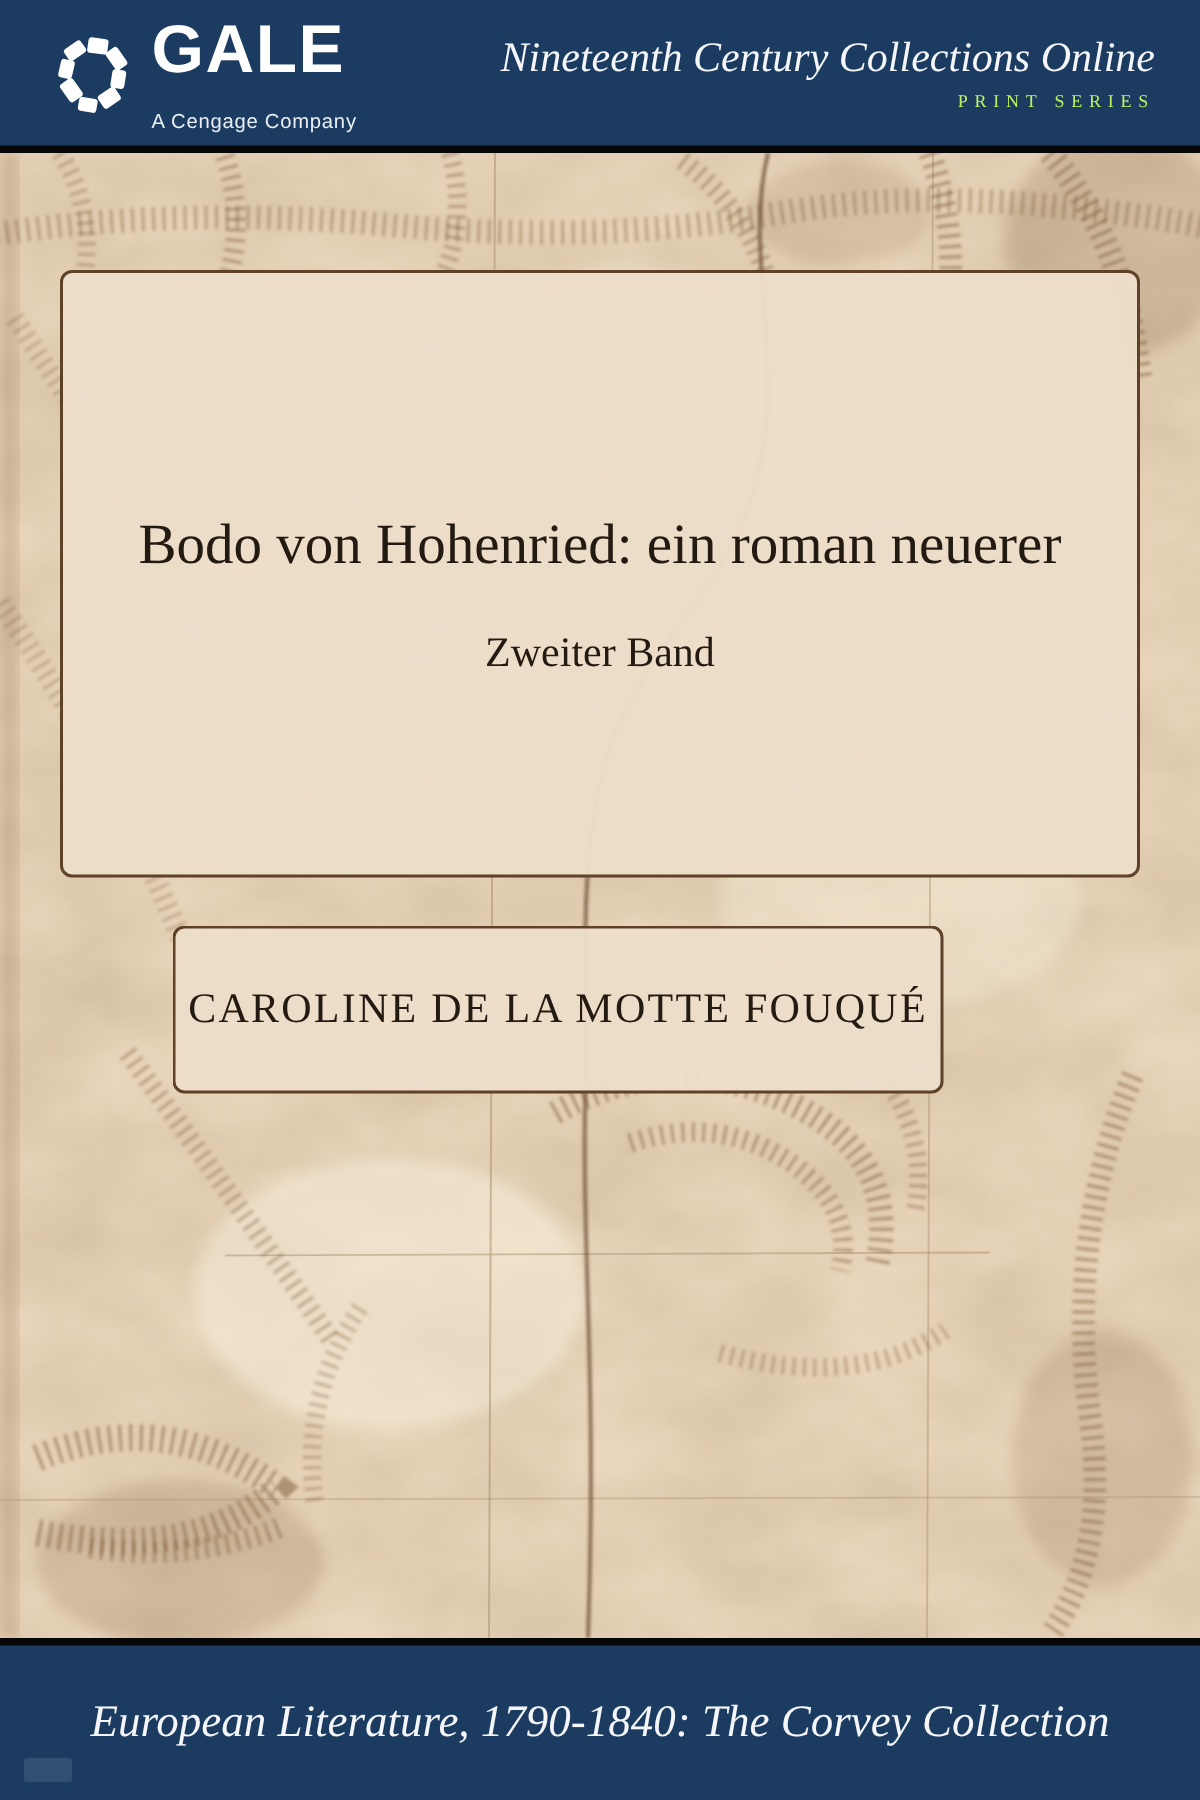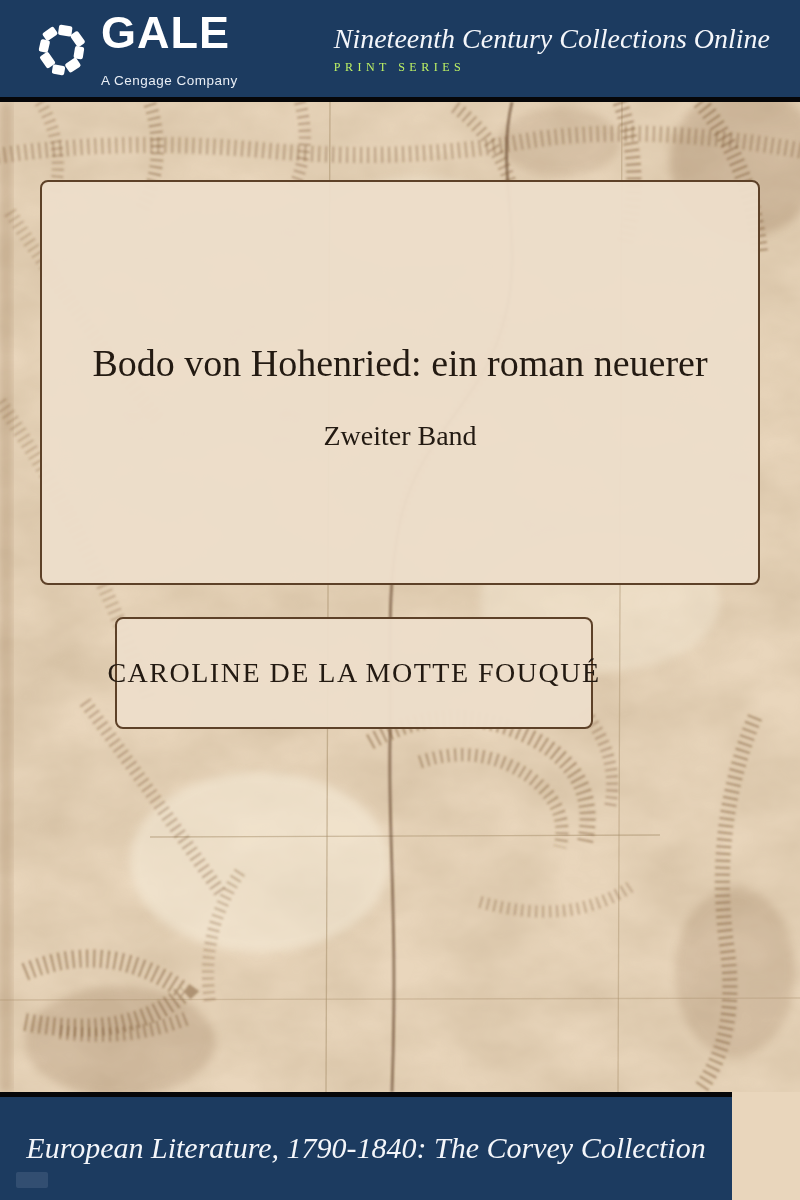--- a/index.html
+++ b/index.html
@@ -10,43 +10,43 @@
   .topbar{position:absolute;top:0;left:0;width:800px;height:97px;background:#1c3b60;
           border-bottom:5px solid #060608;box-sizing:content-box;
           display:flex;align-items:center;justify-content:space-between;padding:0;gap:16px;}
   .brand{display:flex;align-items:center;gap:10px;margin-left:33px;}
   .brand-mark{width:58px;height:58px;flex:0 0 auto;}
   .brand-text{display:flex;flex-direction:column;line-height:1;}
   .brand-name{font-family:"Liberation Sans",sans-serif;font-weight:bold;color:#ffffff;
               font-size:45px;letter-spacing:1px;}
   .brand-tagline{font-family:"Liberation Sans",sans-serif;color:#e9eef5;font-size:13.5px;
                  margin-top:19px;letter-spacing:.5px;}
-  .series{display:flex;flex-direction:column;align-items:flex-start;margin-right:30px;}
+  .series{display:flex;flex-direction:column;align-items:flex-end;margin-right:30px;}
   .series-title{font-style:italic;color:#f4f6fa;font-size:28px;white-space:nowrap;}
   .series-sub{font-family:"Liberation Serif",serif;color:#bef264;font-size:12px;
               letter-spacing:4.5px;margin-top:5px;}
 
   
   .map{position:absolute;top:102px;left:0;width:800px;height:990px;}
 
   
   .panel{position:absolute;background:rgba(236,221,201,.97);border:2px solid #5d4128;
          border-radius:8px;box-sizing:border-box;}
   .title-panel{left:40px;top:180px;width:720px;height:405px;
                display:flex;flex-direction:column;justify-content:center;align-items:center;
                padding:20px 12px 0 12px;}
   .book-title{color:#231a12;font-size:38px;line-height:1.6;text-align:center;}
   .book-title span{display:block;white-space:nowrap;}
   .volume{color:#231a12;font-size:28px;margin-top:26px;text-align:center;}
-  .author-panel{left:115px;top:617px;width:478px;height:112px;
+  .author-panel{left:115px;top:617px;width:514px;height:112px;
                 display:flex;align-items:center;justify-content:center;}
   .author{color:#231a12;font-size:28px;letter-spacing:1.5px;white-space:nowrap;}
 
   
-  .bottombar{position:absolute;left:0;top:1092px;width:732px;height:103px;
+  .bottombar{position:absolute;left:0;top:1092px;width:800px;height:103px;
              background:#1c3b60;border-top:5px solid #060608;box-sizing:content-box;
              display:flex;align-items:flex-start;justify-content:center;}
   .collection{font-style:italic;color:#f4f6fa;font-size:30px;margin-top:34px;white-space:nowrap;}
   .watermark{position:absolute;left:16px;bottom:12px;width:32px;height:16px;
              background:rgba(210,220,235,.12);border-radius:2px;}
 </style>
 </head>
 <body>
 
 <div class="page">

